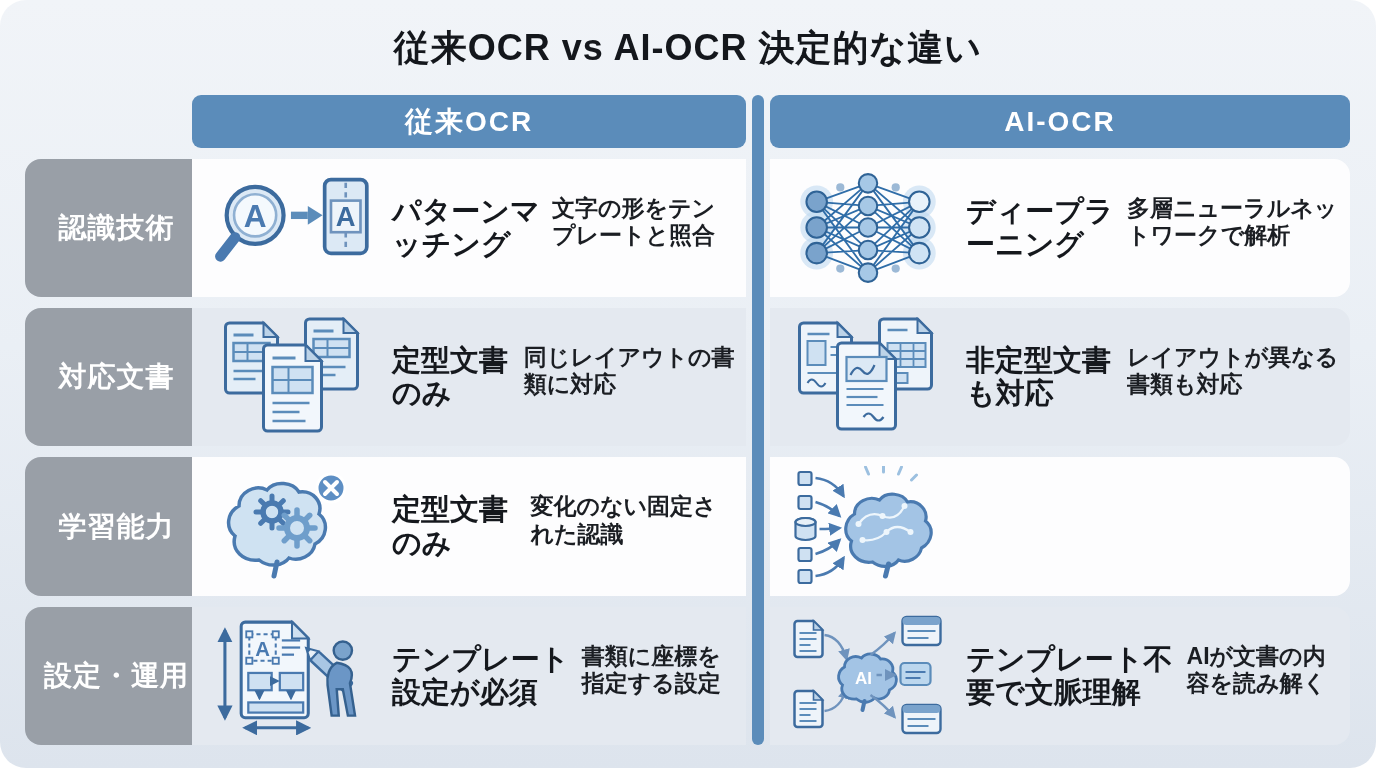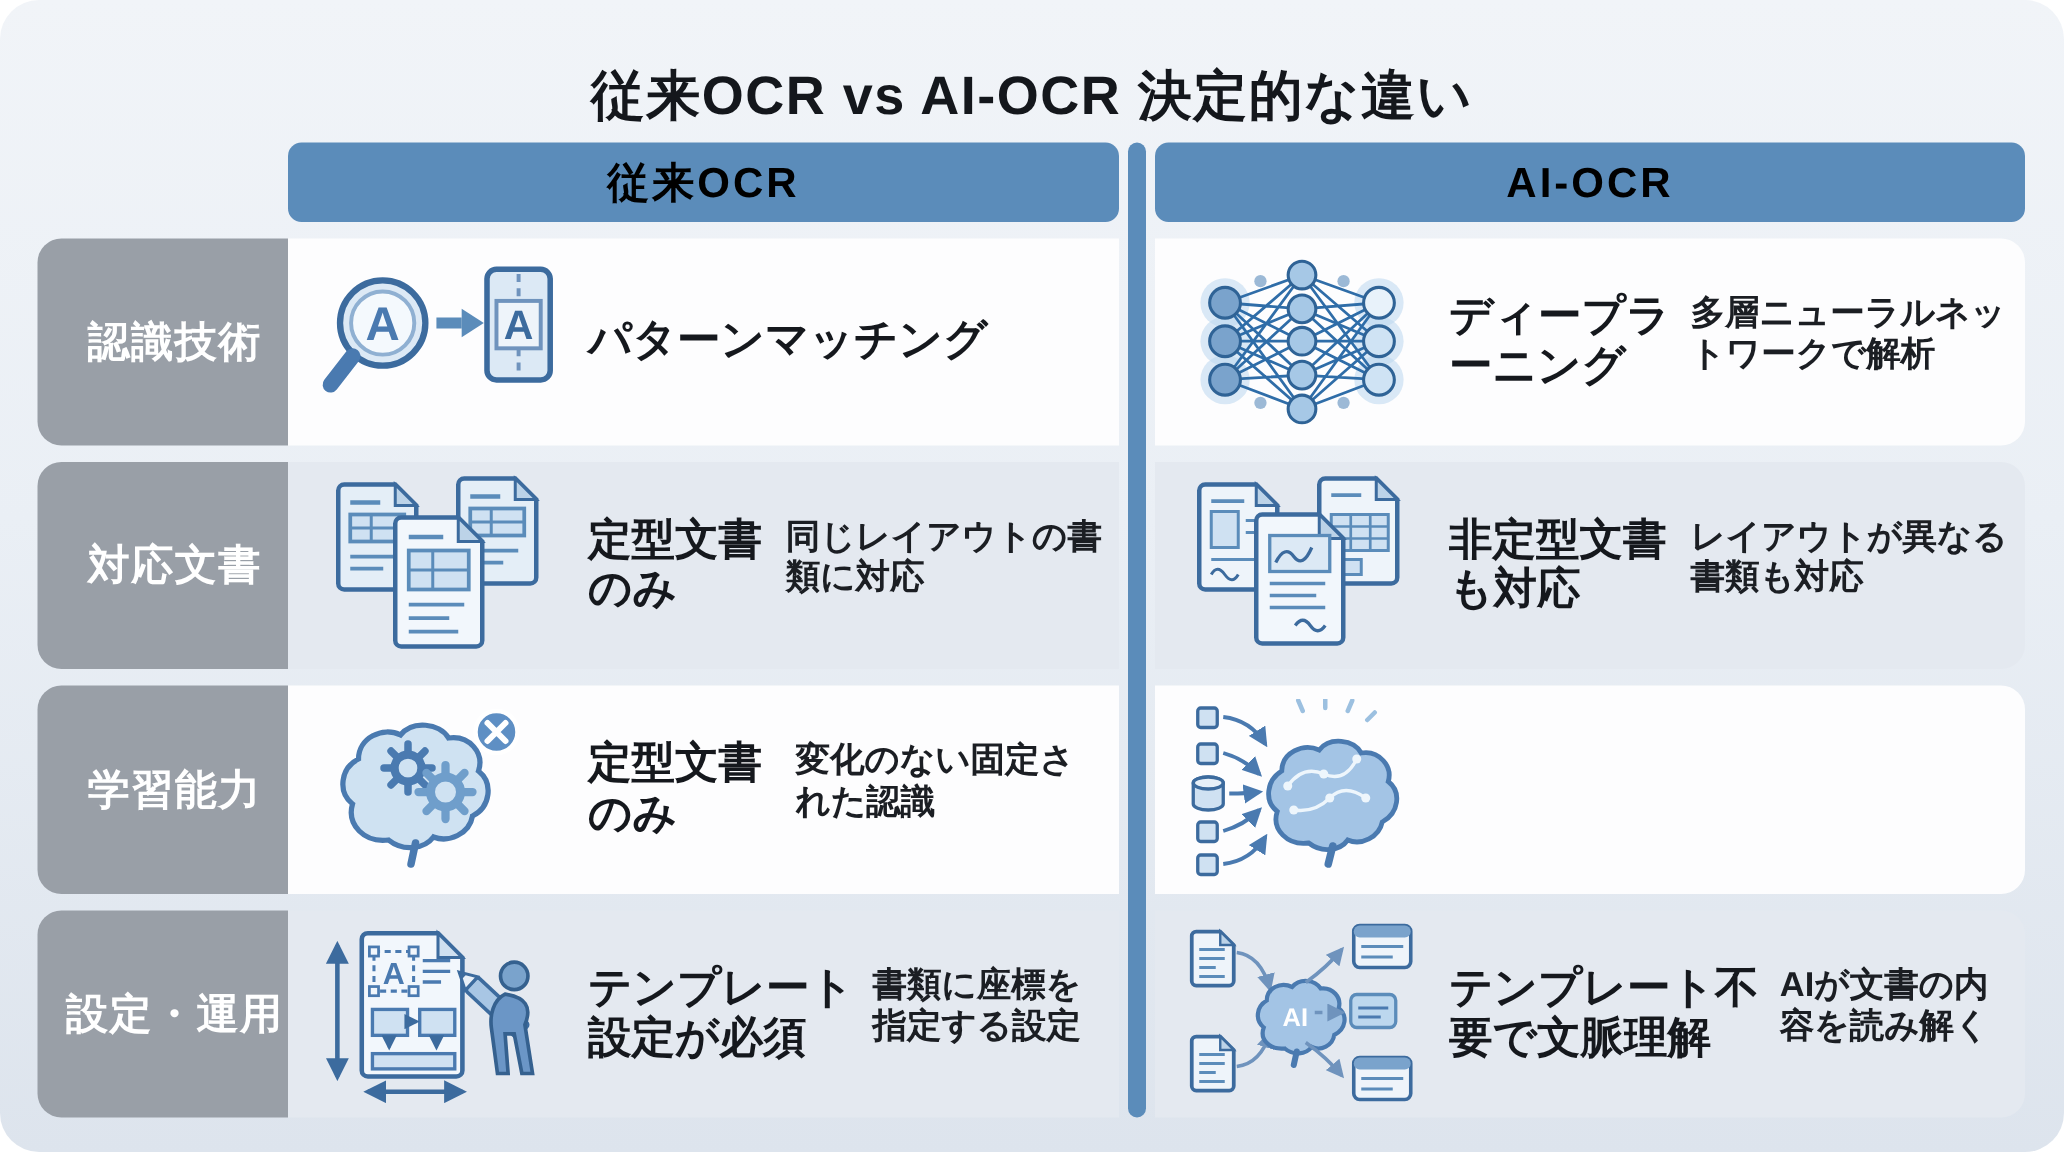--- a/index.html
+++ b/index.html
@@ -6,33 +6,33 @@
   body{
     width:1376px;height:768px;position:relative;background:#ffffff;
     font-family:"Liberation Sans","DejaVu Sans",sans-serif;
     -webkit-font-smoothing:antialiased;
   }
   .canvas{
     position:absolute;inset:0;border-radius:26px;overflow:hidden;
     background:linear-gradient(180deg,#f1f4f8 0%,#eaeff5 45%,#dde4ed 100%);
   }
   .title{
-    position:absolute;top:16px;left:0;right:0;text-align:center;
+    position:absolute;top:0;left:0;right:0;text-align:center;
     font-size:36px;font-weight:800;color:#14171c;letter-spacing:1px;
   }
   .grid{
     position:absolute;left:25px;top:95px;
     display:grid;
     grid-template-columns:167px 554px 24px 580px;
     grid-template-rows:53px 138px 138px 139px 138px;
     row-gap:11px;
   }
   .hdr{
     background:#5b8cba;border-radius:9px;display:flex;align-items:center;justify-content:center;
-    color:#000000;font-size:28px;font-weight:700;letter-spacing:2px;
+    color:#ffffff;font-size:28px;font-weight:700;letter-spacing:2px;
   }
   .hdr.left{grid-column:2;grid-row:1;}
   .hdr.right{grid-column:4;grid-row:1;text-align:center;}
   .divider{grid-column:3;grid-row:1/6;justify-self:center;width:12px;background:#5b8cba;border-radius:6px;}
   .rowlabel{
     grid-column:1;background:#999fa7;border-radius:16px 0 0 16px;
     color:#ffffff;font-size:28px;font-weight:700;letter-spacing:1px;
     display:flex;align-items:center;justify-content:center;text-align:center;padding-left:16px;
   }
   .gr2{grid-row:2;} .gr3{grid-row:3;} .gr4{grid-row:4;} .gr5{grid-row:5;}
@@ -81,20 +81,21 @@
           <polygon points="90,35 104,44 90,53" fill="#5b8cba"></polygon>
           <rect x="106" y="10" width="40" height="70" rx="6" fill="#dce9f5" stroke="#3c6b9e" stroke-width="3.5"></rect>
           <line x1="126" y1="13" x2="126" y2="30" stroke="#6f93bd" stroke-width="2.5" stroke-dasharray="5 4"></line>
           <line x1="126" y1="60" x2="126" y2="77" stroke="#6f93bd" stroke-width="2.5" stroke-dasharray="5 4"></line>
           <rect x="112" y="30" width="28" height="30" fill="#eef4fa" stroke="#6f93bd" stroke-width="2.5"></rect>
           <text x="126" y="54" font-size="26" font-weight="bold" fill="#3c6b9e" text-anchor="middle">A</text>
         </svg>
       </div>
       <div class="textblock">
         <h3 class="heading">パターンマッチング</h3>
+        <p class="subtext">文字の形をテンプレートと照合</p>
       </div>
     </div>
 
     <div class="cell cr bg-white gr2">
       <div class="iconbox">
         <svg width="158" height="118" viewBox="0 0 150 115">
           <circle cx="25" cy="32" r="16" fill="#bcd7ee" opacity="0.55"></circle>
           <circle cx="25" cy="57" r="16" fill="#bcd7ee" opacity="0.55"></circle>
           <circle cx="25" cy="82" r="16" fill="#bcd7ee" opacity="0.55"></circle>
           <circle cx="125" cy="32" r="16" fill="#bcd7ee" opacity="0.55"></circle>

